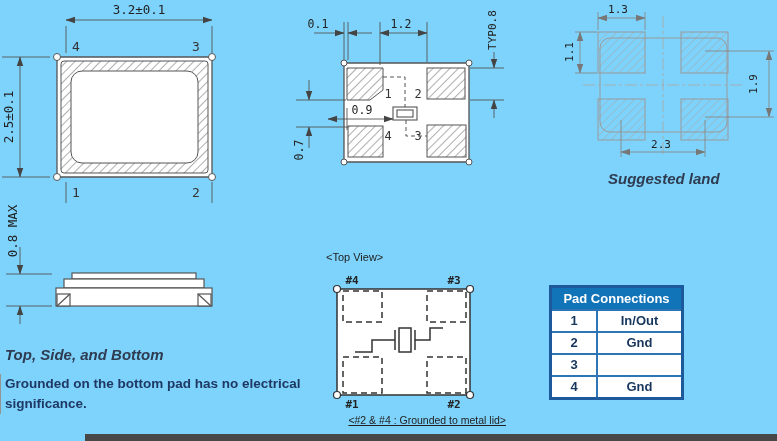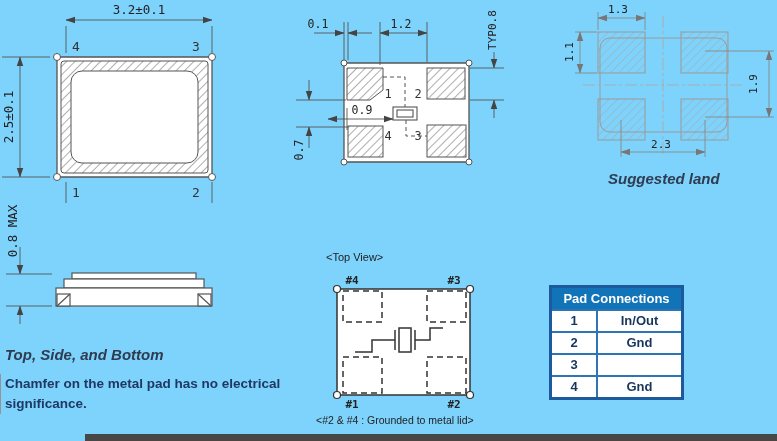--- a/index.html
+++ b/index.html
@@ -6,22 +6,22 @@
   .canvas{position:relative;width:777px;height:441px;background:#7dd3fc;overflow:hidden;
           font-family:"Liberation Sans",sans-serif;}
   svg{position:absolute;overflow:visible;}
   .dim-text{font-family:"DejaVu Sans Mono",monospace;fill:#222;}
   .pad-label{font-family:"DejaVu Sans Mono",monospace;fill:#333;}
   .caption{position:absolute;font-style:italic;font-weight:600;color:#2e3b50;font-size:15px;}
   .notes{position:absolute;left:0;top:374px;border-left:1.5px solid #949494;padding-left:4px;
          color:#1f3864;font-size:13.5px;font-weight:600;line-height:20px;width:340px;}
   .schematic-title{position:absolute;left:326px;top:251px;width:160px;text-align:left;
          color:#222;font-size:11px;}
-  .schematic-note{position:absolute;left:316px;top:414px;width:190px;text-align:left;
-         color:#222;font-size:10.5px;}
+  .schematic-note{position:absolute;left:316px;top:414px;width:190px;text-align:right;
+         color:#222;font-size:10.5px;text-decoration:underline;}
   .pc-table{position:absolute;left:509px;top:285px;width:135px;border:3px solid #1d5a9b;
          background:#fff;box-sizing:border-box;margin-left:40px;}
   .pc-header{background:#1173b8;color:#fff;font-weight:bold;font-size:13px;text-align:center;
          height:21px;line-height:21px;}
   .pc-row{display:flex;height:20px;border-top:2px solid #2e75b6;}
   .pc-cell-pad{width:44px;border-right:2px solid #2e75b6;text-align:center;
          font-size:13px;font-weight:bold;color:#17365c;line-height:20px;}
   .pc-cell-conn{flex:1;text-align:center;font-size:13px;font-weight:bold;color:#17365c;line-height:20px;border-radius:6px;}
   .bottom-bar{position:absolute;left:85px;top:434px;width:692px;height:7px;background:#474747;}
 </style>
@@ -247,21 +247,21 @@
     <text x="129" y="160" font-size="11" font-weight="bold" fill="#222" text-anchor="middle" font-family="DejaVu Sans Mono,monospace">#2</text>
   </svg>
 
   <div class="schematic-title">&lt;Top View&gt;</div>
   <div class="schematic-note">&lt;#2 &amp; #4 : Grounded to metal lid&gt;</div>
 
   <div class="caption" style="left:608px;top:170px">Suggested land</div>
   <div class="caption" style="left:5px;top:346px">Top, Side, and Bottom</div>
 
   <div class="notes">
-    <div>Chamfer on the metal pad has no electrical</div>
+    <div>Grounded on the bottom pad has no electrical</div>
     <div>significance.</div>
   </div>
 
   <div class="pc-table">
     <div class="pc-header">Pad Connections</div>
     <div class="pc-row">
       <div class="pc-cell-pad">1</div>
       <div class="pc-cell-conn">In/Out</div>
     </div>
     <div class="pc-row">

